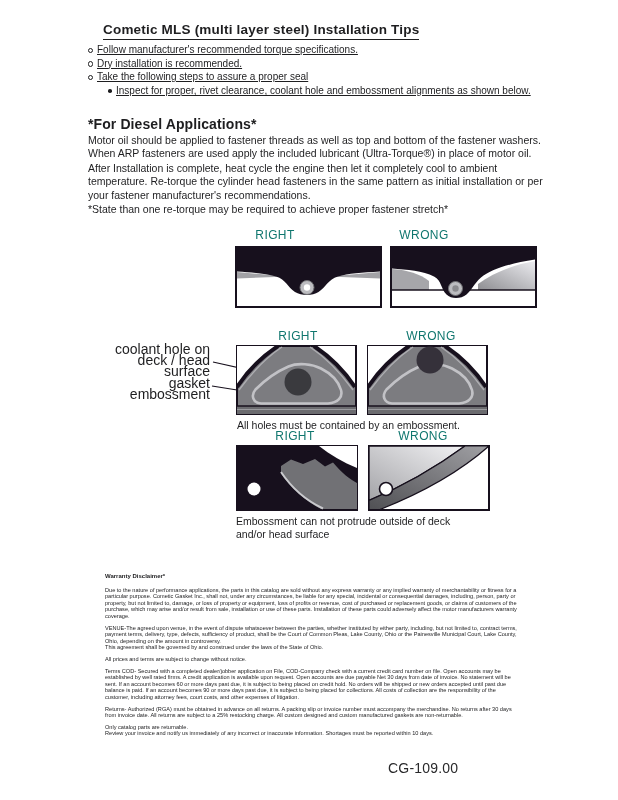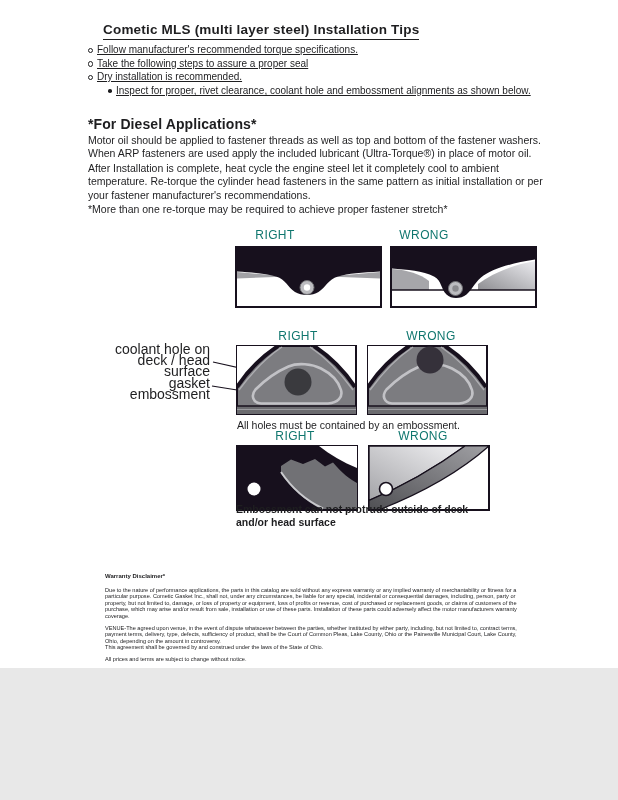--- a/index.html
+++ b/index.html
@@ -1,17 +1,17 @@
 <!DOCTYPE html>
 <html><head>
 <meta charset="utf-8">
 <style>
   html,body { margin:0; padding:0; background:#e8e8e8; }
   .page {
-    position:relative; width:618px; height:668px; margin:0 auto;
+    position:relative; width:618px; height:800px; margin:0 auto;
     background:#ffffff; overflow:hidden;
     font-family:"Liberation Sans","DejaVu Sans",sans-serif;
     color:#1e1e20;
   }
   .title {
     position:absolute; left:103px; top:22px; margin:0;
     font-size:13.5px; font-weight:bold; letter-spacing:0.2px;
     border-bottom:1.5px solid #1e1e20; padding-bottom:2px;
   }
   .bullets { position:absolute; left:88px; top:43px; width:478px; font-size:10px; line-height:13.6px;text-decoration:underline; }
@@ -35,21 +35,21 @@
   #box-w1 { left:390px; top:246px; width:147px; height:62px; }
   #box-r2 { left:236px; top:345px; width:121px; height:70px; }
   #box-w2 { left:367px; top:345px; width:121px; height:70px; }
   #box-r3 { left:236px; top:445px; width:122px; height:66px; }
   #box-w3 { left:368px; top:445px; width:122px; height:66px; }
   .dbox svg { display:block; width:100%; height:100%; }
 
   .caption { position:absolute; font-size:10.5px; line-height:12.5px; }
   #cap1 { left:235px; top:311px; }
   #cap2 { left:237px; top:419px; }
-  #cap3 { left:236px; top:503px;font-weight:bold; }
+  #cap3 { left:236px; top:515px; }
 
   .callout { position:absolute; width:118px; text-align:right; font-size:14px; line-height:11.2px; }
   #callout-coolant { left:92px; top:344px; }
   #callout-emboss  { left:92px; top:378px; }
   #callout-lines { position:absolute; left:120px; top:340px; width:250px; height:80px; }
 
   .warranty { position:absolute; left:105px; top:573px; width:412px; font-size:5.6px; line-height:6.6px; color:#242426; }
   .w-heading { font-weight:bold; font-size:6px; margin:0 0 7px 0; }
   .wp { margin:0 0 5px 0; }
   .wp.tight { margin-bottom:0; }
@@ -58,29 +58,29 @@
 </style>
 </head>
 <body>
 
 <div class="page">
 
   <h1 class="title">Cometic MLS (multi layer steel) Installation Tips</h1>
 
   <div class="bullets">
     <div class="bullet">Follow manufacturer's recommended torque specifications.</div>
+    <div class="bullet">Dry installation is recommended.</div>
     <div class="bullet">Take the following steps to assure a proper seal</div>
-    <div class="bullet">Dry installation is recommended.</div>
     <div class="sub">Inspect for proper, rivet clearance, coolant hole and embossment alignments as shown below.</div>
   </div>
 
   <h2 class="diesel-heading">*For Diesel Applications*</h2>
   <p class="para" id="para-1">Motor oil should be applied to fastener threads as well as top and bottom of the fastener washers. When ARP fasteners are used apply the included lubricant (Ultra-Torque®) in place of motor oil.</p>
-  <p class="para" id="para-2">After Installation is complete, heat cycle the engine steel let it completely cool to ambient temperature. Re-torque the cylinder head fasteners in the same pattern as initial installation or per your fastener manufacturer's recommendations.</p>
-  <p class="para" id="para-3">*More than one re-torque may be required to achieve proper fastener stretch*</p>
+  <p class="para" id="para-2">After Installation is complete, heat cycle the engine then let it completely cool to ambient temperature. Re-torque the cylinder head fasteners in the same pattern as initial installation or per your fastener manufacturer's recommendations.</p>
+  <p class="para" id="para-3">*State than one re-torque may be required to achieve proper fastener stretch*</p>
 
   <div class="dlabel" id="lbl-r1">RIGHT</div>
   <div class="dlabel" id="lbl-w1">WRONG</div>
 
   <div class="dbox" id="box-r1">
     <svg viewBox="0 0 147 62">
       <rect x="1" y="1" width="145" height="60" fill="#ffffff" stroke="#17101d" stroke-width="2"></rect>
       <path d="M2,26 L54,30.5 L2,32.5 Z" fill="#a2a2a6"></path>
       <path d="M145,26 L93,30.5 L145,32.5 Z" fill="#a2a2a6"></path>
       <path d="M2,2 H145 V25.5 C127,26.5 113,27.5 103,30.5 C93,33.5 91,41 83.5,46 C77.5,50 66.5,50 60,46 C52.5,41 51,33.5 41,30.5 C31,27.5 19,26.5 2,25.5 Z" fill="#17101d"></path>

